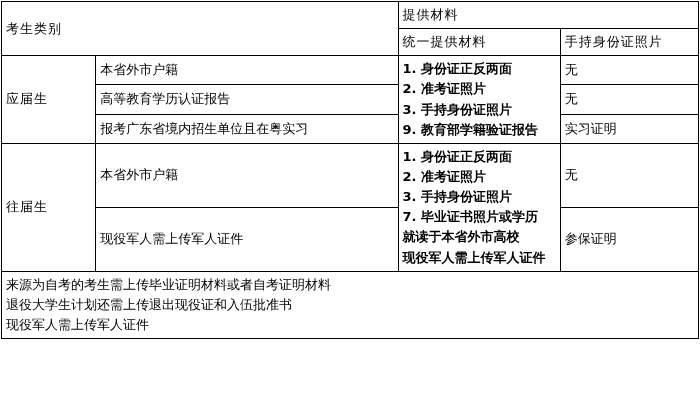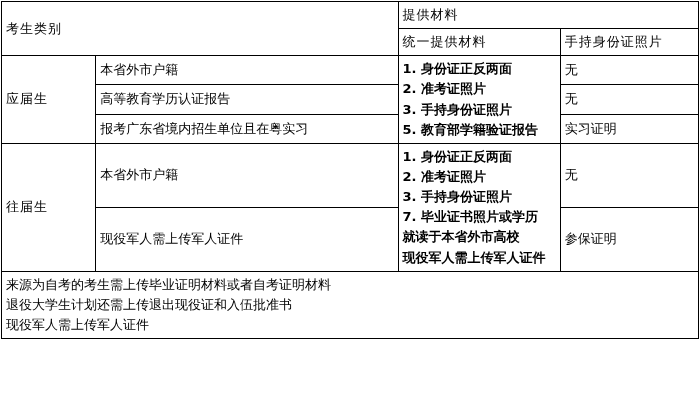--- a/index.html
+++ b/index.html
@@ -104,21 +104,21 @@
         <td class="hdr-sub">手持身份证照片</td>
       </tr>
 
       <tr>
         <td rowspan="3" class="cat-label">应届生</td>
         <td class="sub-label">本省外市户籍</td>
         <td rowspan="3" class="mat-cell">
           <div>1. 身份证正反两面</div>
           <div>2. 准考证照片</div>
           <div>3. 手持身份证照片</div>
-          <div>5. 教育部学籍验证报告</div>
+          <div>9. 教育部学籍验证报告</div>
         </td>
         <td class="extra-cell">无</td>
       </tr>
       <tr>
         <td class="sub-label">高等教育学历认证报告</td>
         <td class="extra-cell">无</td>
       </tr>
       <tr>
         <td class="sub-label">报考广东省境内招生单位且在粤实习</td>
         <td class="extra-cell">实习证明</td>

